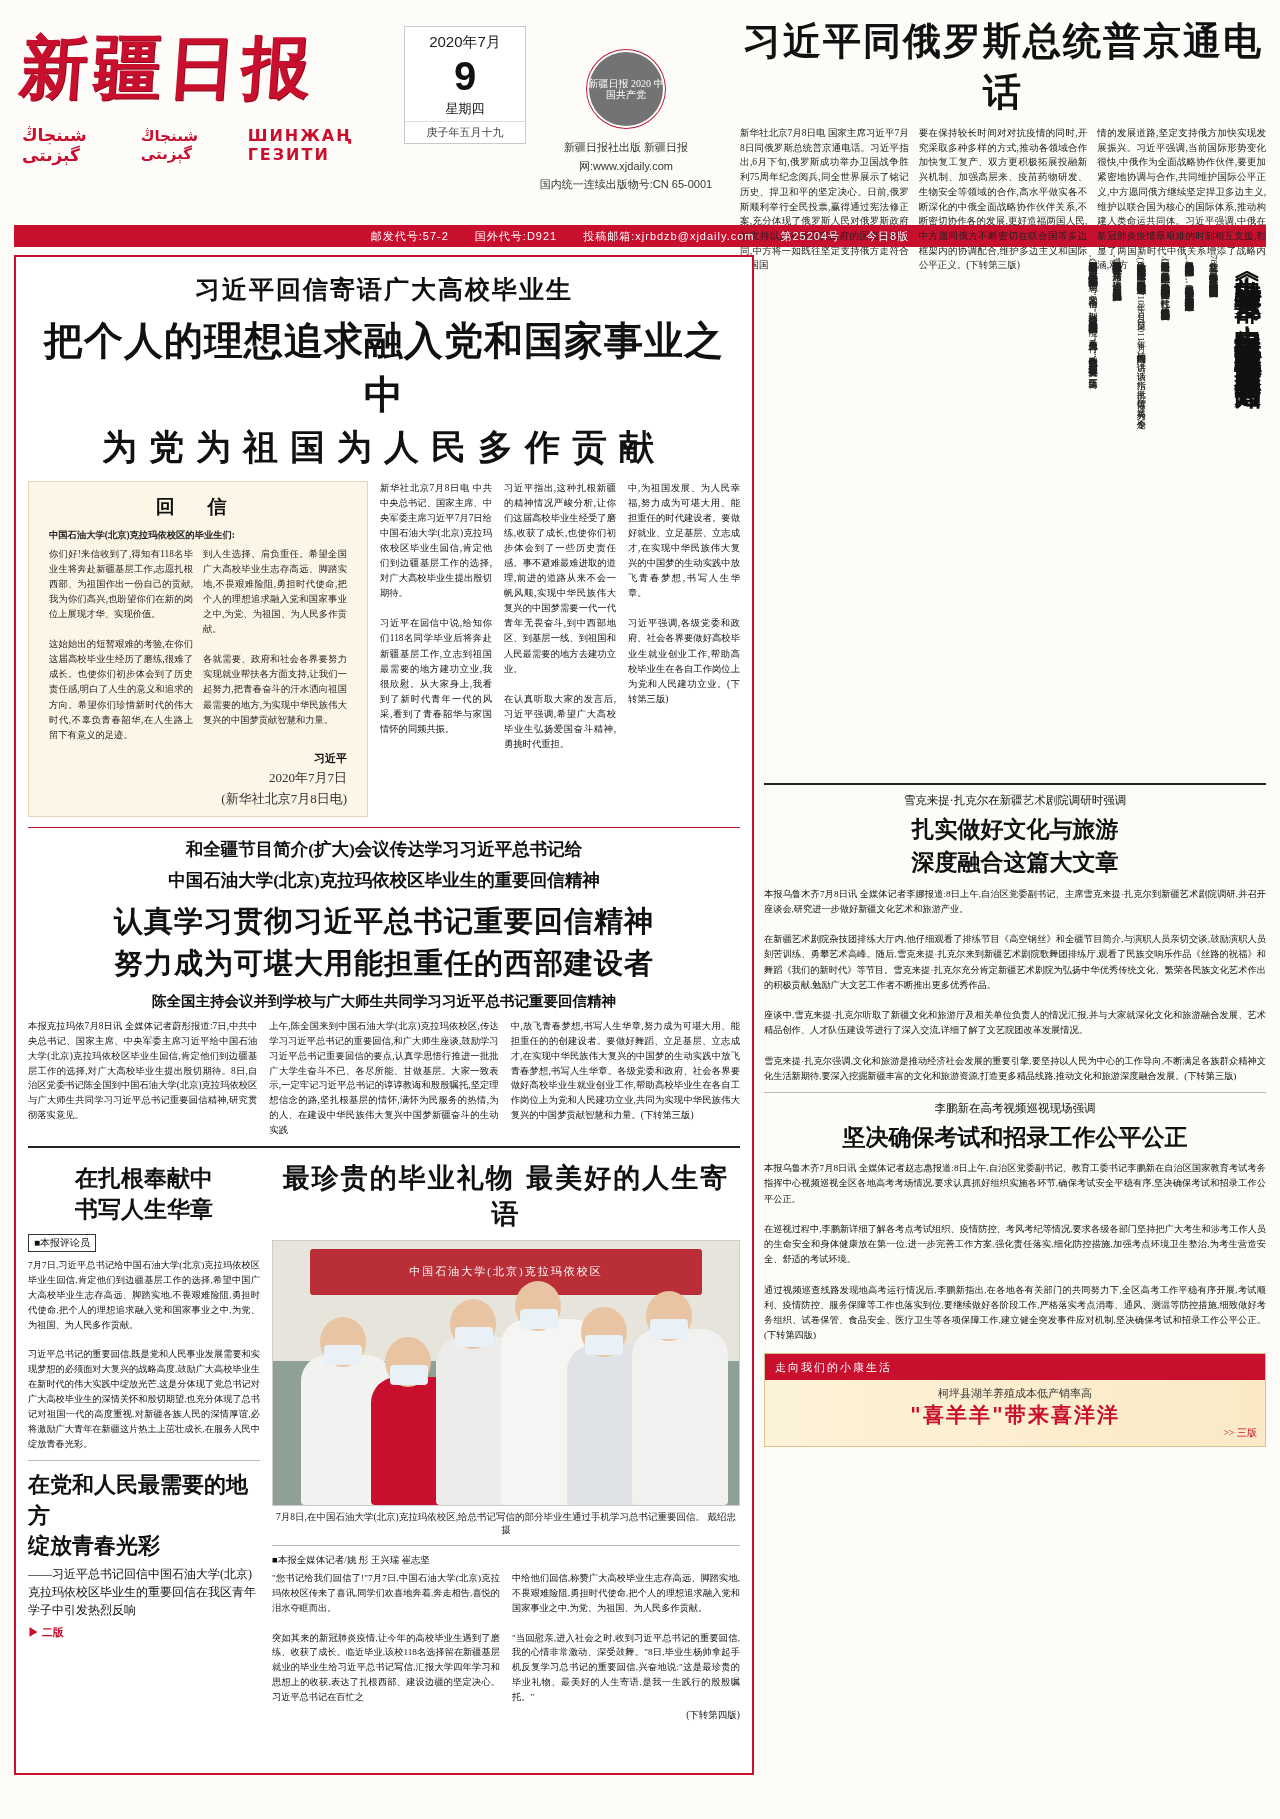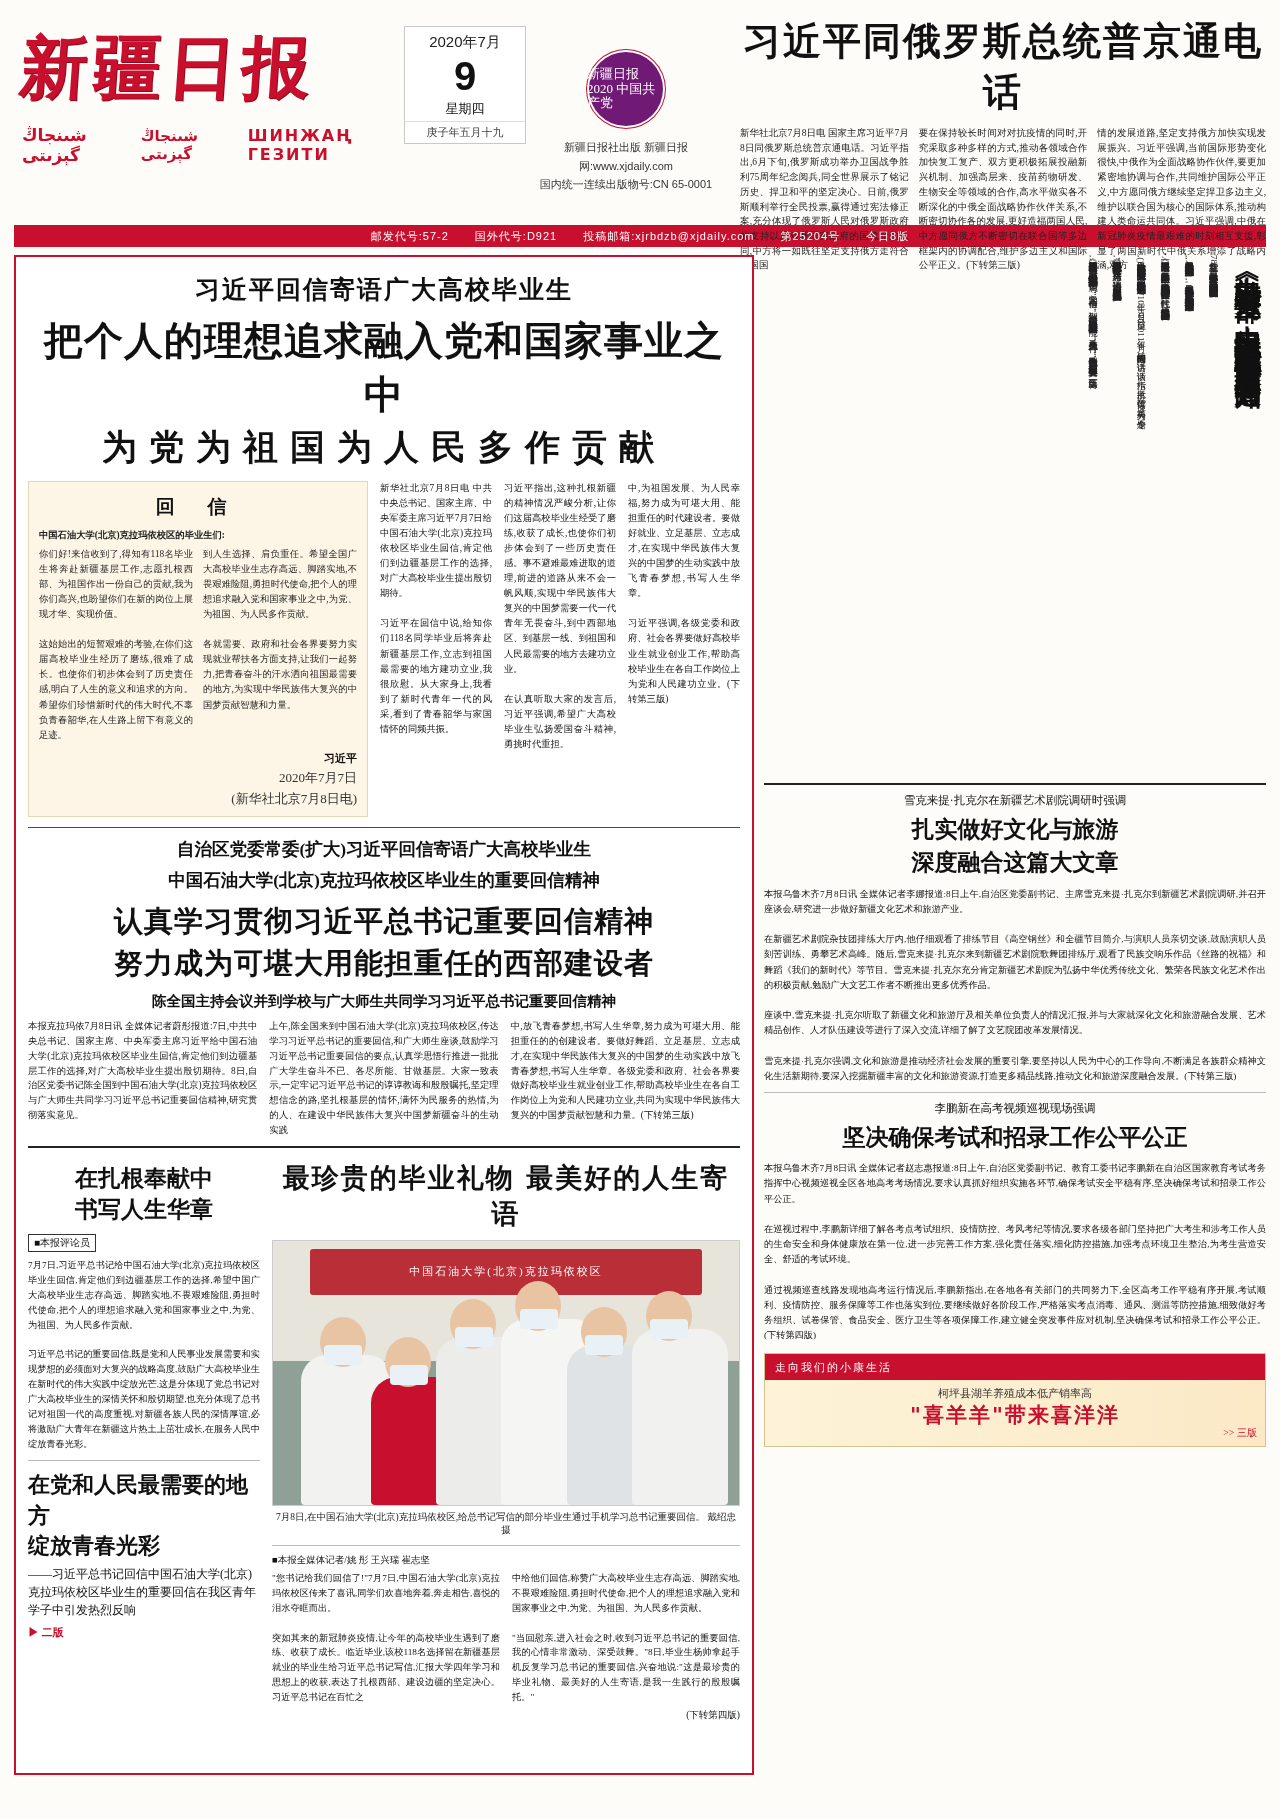--- a/index.html
+++ b/index.html
@@ -38,23 +38,23 @@
     background:#fff;
   }
   .mh-date .d1{font-size:15px;padding:6px 0 2px;color:#222;}
   .mh-date .d2{font-size:40px;font-weight:bold;line-height:1;padding:2px 0 4px;}
   .mh-date .d3{font-size:13px;padding-bottom:3px;}
   .mh-date .d4{font-size:11px;color:#444;border-top:1px solid #ddd;padding:3px 0;}
 
   .mh-mid{width:200px;padding-top:40px;text-align:center;}
   .seal{
     width:78px;height:78px;border-radius:50%;
-    background:#701a75;margin:0 auto;position:relative;
+    background:#737373;margin:0 auto;position:relative;
     display:flex;align-items:center;justify-content:center;
-    color:#fff;font-size:13px;text-align:left;line-height:1.15;
+    color:#fff;font-size:10px;text-align:center;line-height:1.15;
     box-shadow:inset 0 0 0 2px #fff, 0 0 0 1px #c8102e;
   }
   .mh-info{
     font-size:11px;color:#333;line-height:1.7;margin-top:10px;
     font-family:"Liberation Sans", sans-serif;
   }
   .mh-right{flex:1;padding-left:14px;}
   .headline-top{
     font-size:38px;font-weight:bold;color:#111;letter-spacing:2px;
     font-family:"DejaVu Serif", serif;text-align:center;margin:6px 0 8px;
@@ -76,21 +76,21 @@
   }
   .right-col{flex:1;}
 
   
   .lead-kicker{text-align:center;font-size:25px;font-weight:bold;letter-spacing:2px;margin-top:6px;color:#111;}
   .lead-h1{text-align:center;font-size:39px;font-weight:bold;letter-spacing:1px;margin:8px 0 2px;font-family:"DejaVu Serif",serif;}
   .lead-h2{text-align:center;font-size:35px;font-weight:bold;letter-spacing:12px;margin:2px 0 10px;font-family:"DejaVu Serif",serif;}
 
   .letter-wrap{display:flex;gap:12px;margin-top:6px;}
   .letter-box{
-    width:340px;background:#fdf6e6;border:1px solid #e3d7b8;padding:8px 10px;box-sizing:border-box;
+    width:340px;background:#fdf6e6;border:1px solid #e3d7b8;padding:8px 20px;box-sizing:border-box;
   }
   .letter-title{text-align:center;font-size:19px;font-weight:bold;letter-spacing:14px;margin:4px 0 8px;}
   .letter-body{font-size:9.3px;line-height:1.62;text-align:justify;color:#222;}
   .letter-cols{display:flex;gap:10px;}
   .letter-cols>div{flex:1;}
   .sig{text-align:right;font-size:11px;margin-top:8px;font-weight:bold;}
   .sig2{text-align:right;font-size:13px;margin-top:3px;color:#333;}
 
   .news-col{flex:1;font-size:9.3px;line-height:1.62;text-align:justify;}
 
@@ -242,21 +242,21 @@
         <div class="news-col" style="white-space:pre-wrap;">习近平指出,这种扎根新疆的精神情况严峻分析,让你们这届高校毕业生经受了磨练,收获了成长,也使你们初步体会到了一些历史责任感。事不避难最难进取的道理,前进的道路从来不会一帆风顺,实现中华民族伟大复兴的中国梦需要一代一代青年无畏奋斗,到中西部地区、到基层一线、到祖国和人民最需要的地方去建功立业。
 
 在认真听取大家的发言后,习近平强调,希望广大高校毕业生弘扬爱国奋斗精神,勇挑时代重担。</div>
         <div class="news-col" style="white-space:pre-wrap;">中,为祖国发展、为人民幸福,努力成为可堪大用、能担重任的时代建设者。要做好就业、立足基层、立志成才,在实现中华民族伟大复兴的中国梦的生动实践中放飞青春梦想,书写人生华章。
 
 习近平强调,各级党委和政府、社会各界要做好高校毕业生就业创业工作,帮助高校毕业生在各自工作岗位上为党和人民建功立业。(下转第三版)</div>
       </div>
 
       <hr class="hr-red">
 
-      <div class="sec2-kicker">自治区党委常委(扩大)习近平回信寄语广大高校毕业生</div>
+      <div class="sec2-kicker">和全疆节目简介(扩大)会议传达学习习近平总书记给</div>
       <div class="sec2-kicker">中国石油大学(北京)克拉玛依校区毕业生的重要回信精神</div>
       <div class="sec2-h1">认真学习贯彻习近平总书记重要回信精神</div>
       <div class="sec2-h2">努力成为可堪大用能担重任的西部建设者</div>
       <div class="sec2-sub">陈全国主持会议并到学校与广大师生共同学习习近平总书记重要回信精神</div>
 
       <div class="three-cols">
         <div style="white-space:pre-wrap;">本报克拉玛依7月8日讯 全媒体记者蔚彤报道:7日,中共中央总书记、国家主席、中央军委主席习近平给中国石油大学(北京)克拉玛依校区毕业生回信,肯定他们到边疆基层工作的选择,对广大高校毕业生提出殷切期待。8日,自治区党委书记陈全国到中国石油大学(北京)克拉玛依校区与广大师生共同学习习近平总书记重要回信精神,研究贯彻落实意见。</div>
         <div style="white-space:pre-wrap;">上午,陈全国来到中国石油大学(北京)克拉玛依校区,传达学习习近平总书记的重要回信,和广大师生座谈,鼓励学习习近平总书记重要回信的要点,认真学思悟行推进一批批广大学生奋斗不已、各尽所能、甘做基层。大家一致表示,一定牢记习近平总书记的谆谆教诲和殷殷嘱托,坚定理想信念的路,坚扎根基层的情怀,满怀为民服务的热情,为的人、在建设中华民族伟大复兴中国梦新疆奋斗的生动实践</div>
         <div style="white-space:pre-wrap;">中,放飞青春梦想,书写人生华章,努力成为可堪大用、能担重任的的创建设者。要做好舞蹈、立足基层、立志成才,在实现中华民族伟大复兴的中国梦的生动实践中放飞青春梦想,书写人生华章。各级党委和政府、社会各界要做好高校毕业生就业创业工作,帮助高校毕业生在各自工作岗位上为党和人民建功立业,共同为实现中华民族伟大复兴的中国梦贡献智慧和力量。(下转第三版)</div>
       </div>

